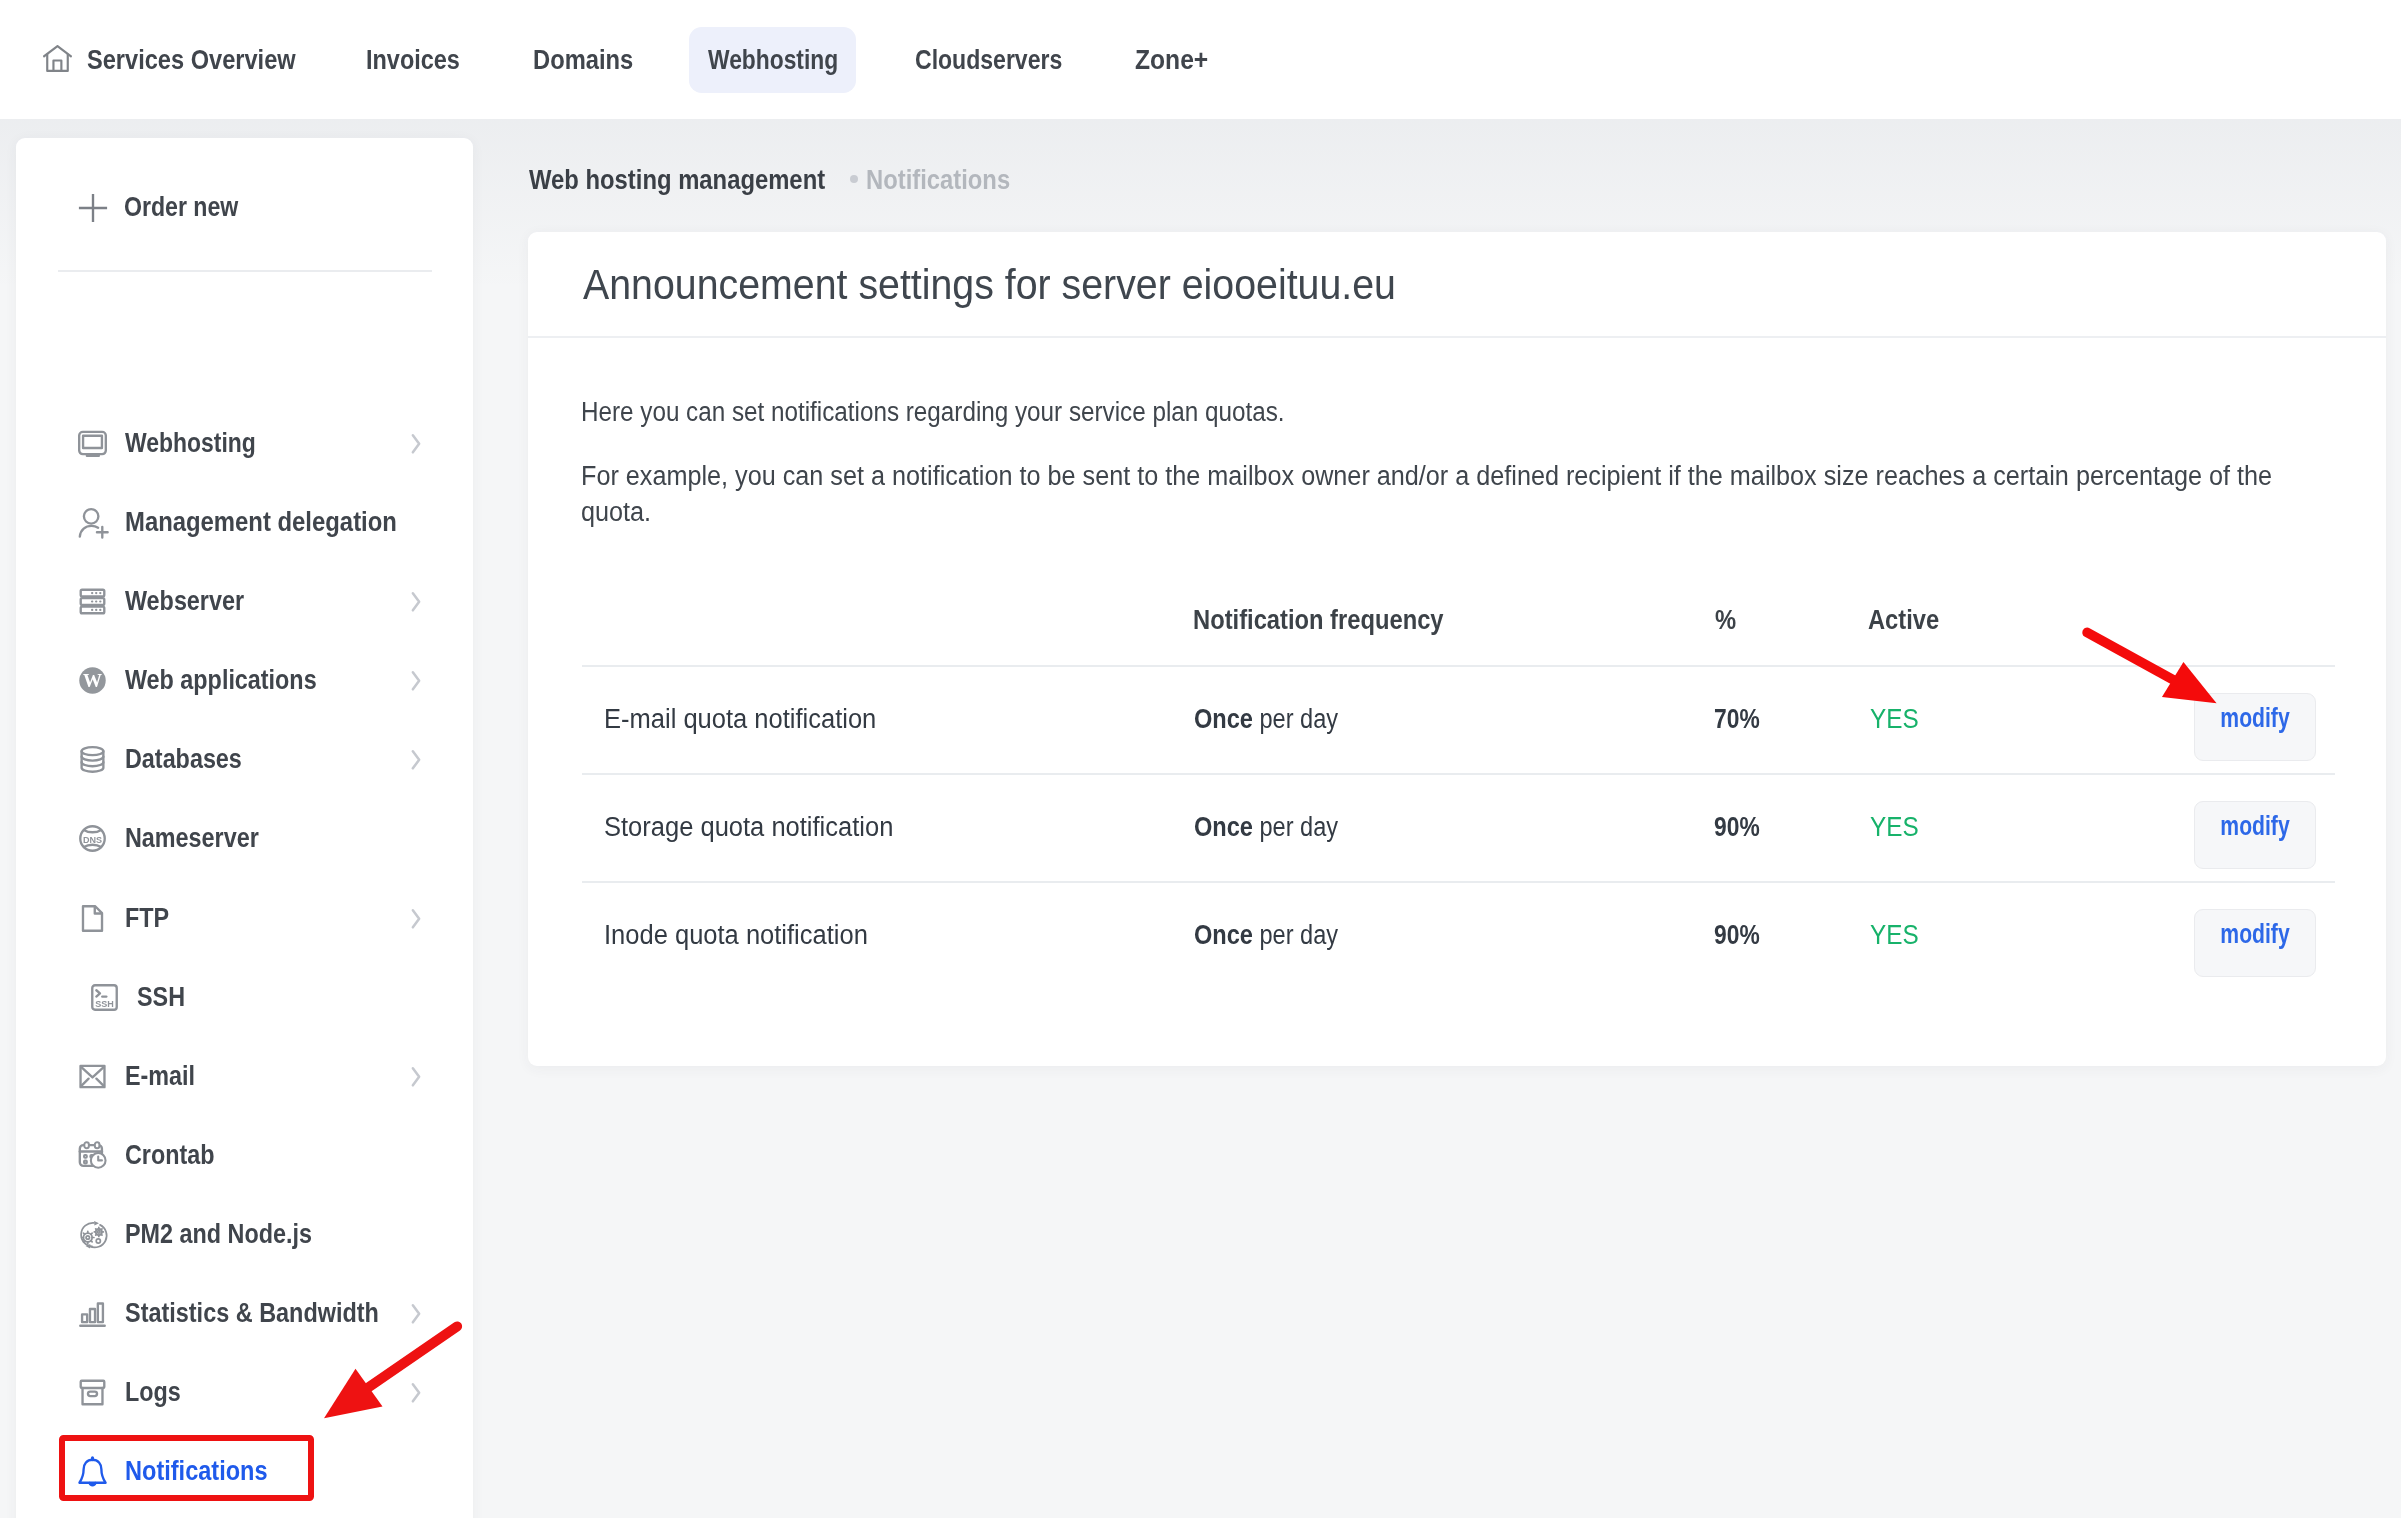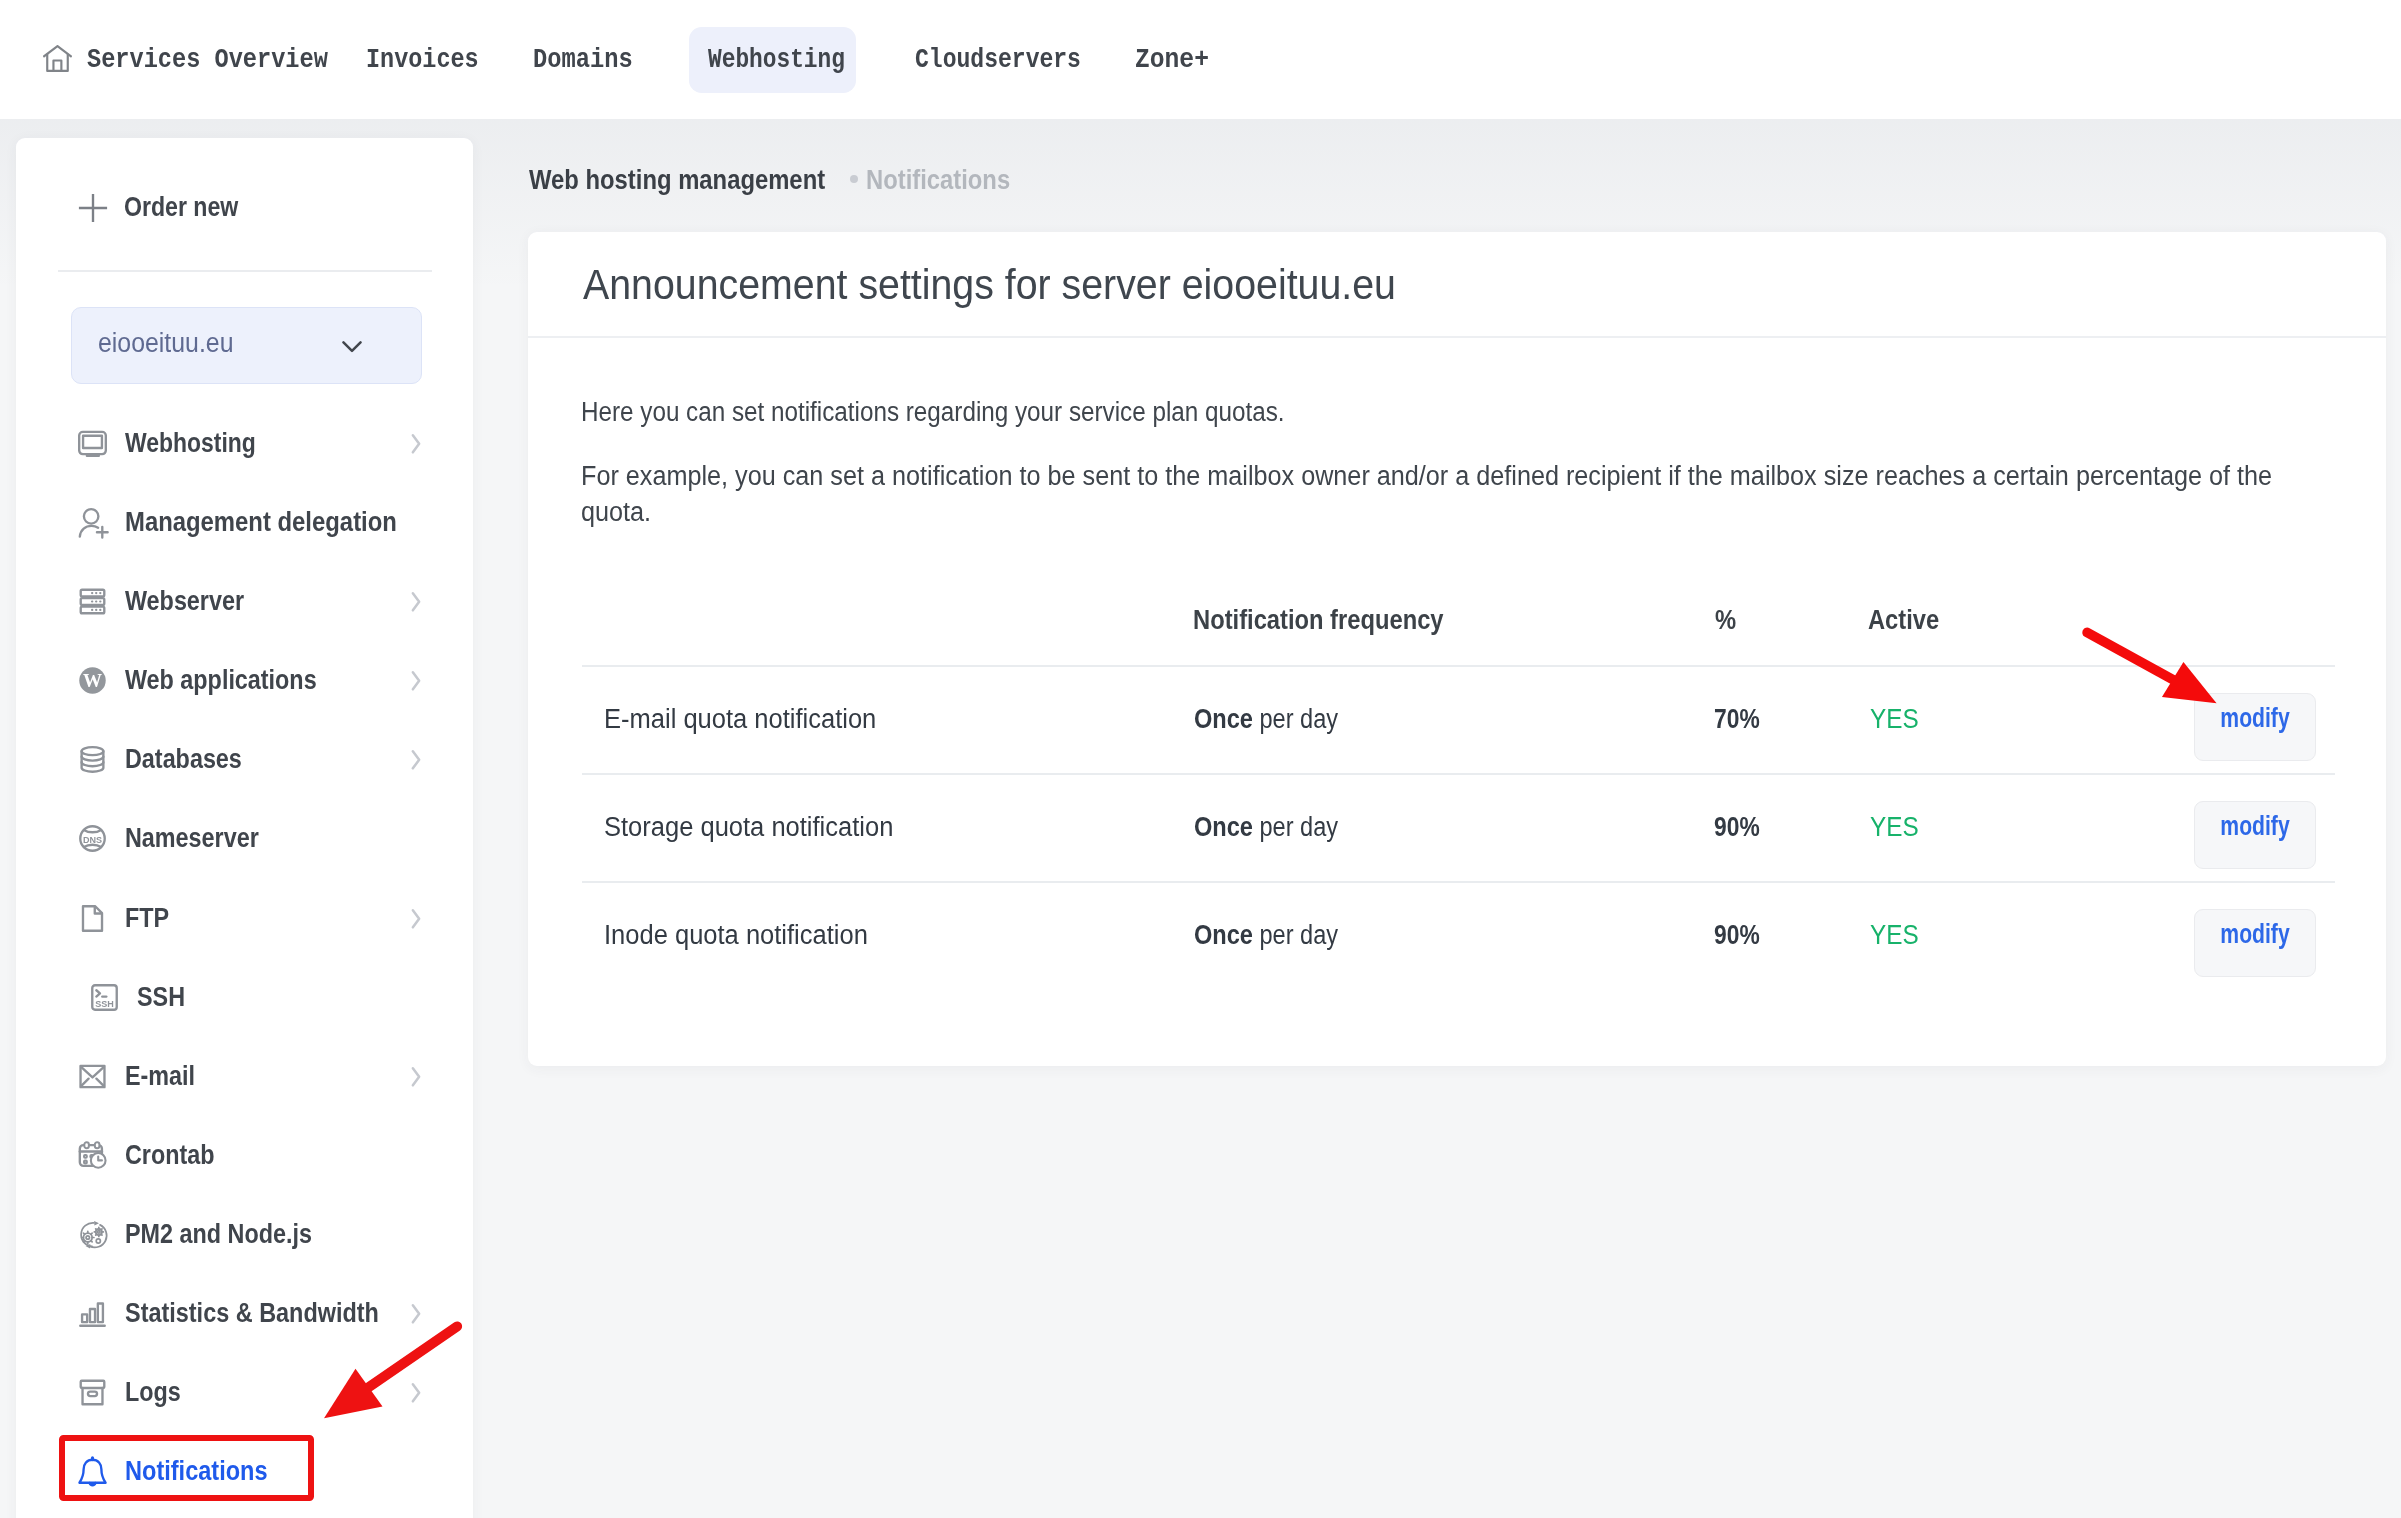--- a/index.html
+++ b/index.html
@@ -9,21 +9,21 @@
     background:#f5f6f7;
     position:relative;
     color:#3e434a;
   }
   .shadowband {
     position:absolute; left:0; top:119px; width:2401px; height:171px;
     background:linear-gradient(to bottom, rgba(100,112,135,0.062), rgba(100,112,135,0.0));
   }
   .txt { position:absolute; white-space:nowrap; transform-origin:0 50%; }
   
-  .nav { position:absolute; left:0; top:0; width:2401px; height:119px; background:#fff; z-index:5;font-family:Liberation Mono, monospace; }
+  .nav { position:absolute; left:0; top:0; width:2401px; height:119px; background:#fff; z-index:5; }
   .nav .txt { top:44px; font-size:28px; font-weight:700; color:#40454c; }
   .pill { position:absolute; left:689px; top:27px; height:66px; width:167px; background:#edf0fb; border-radius:12.6px; }
   
   .side { position:absolute; left:16px; top:138px; width:457px; height:1483px; background:#fff; border-radius:9px; box-shadow:0 2.7px 12.6px rgba(50,60,80,0.05); z-index:2; }
   .side .txt { font-size:27px; font-weight:700; color:#40454c; }
   .sdiv { position:absolute; left:42px; top:132px; width:374px; height:1.8px; background:#eaecef; }
   .select { position:absolute; left:55px; top:169px; width:351px; height:77px; background:#edf1fc; border:1.8px solid #dce3f7; border-radius:10px; }
   .select .txt { left:25.5px; top:20px; font-size:27px; font-weight:400; color:#5f6a91; transform:scaleX(0.921); }
   .select svg { position:absolute; left:270px; top:33px; }
   .mi { position:absolute; left:0; width:457px; height:79px; }
@@ -63,26 +63,20 @@
   <div class="txt" style="left:915px; transform:scaleX(0.823);">Cloudservers</div>
   <div class="txt" style="left:1135px; transform:scaleX(0.88);">Zone+</div>
 </div>
 
 <div class="side">
   <svg style="position:absolute;left:62px;top:55px;" width="30" height="30" viewBox="0 0 33 33" stroke="#7c8087" stroke-width="2.6" fill="none">
     <path d="M16.5 1 L16.5 32 M1 16.5 L32 16.5"></path>
   </svg>
   <div class="txt" style="left:108px; top:54px; transform:scaleX(0.856);">Order new</div>
   <div class="sdiv"></div>
-  <div class="select">
-    <div class="txt">eiooeituu.eu</div>
-    <svg width="20" height="11.7" viewBox="0 0 22 13" fill="none" stroke="#42464d" stroke-width="2.8" stroke-linecap="round" stroke-linejoin="round">
-        <path d="M1.5 1.5 L11 11 L20.5 1.5"></path>
-      </svg>
-  </div>
   <div id="menu">
       <div class="mi" style="top:266px;">
         <svg class="icon ic" width="29" height="29" viewBox="0 0 32 32">
           <rect x="1.3" y="3.2" width="29.4" height="24.6" rx="4"></rect>
           <rect x="5.6" y="7.5" width="20.8" height="13.5"></rect>
           <line x1="9.8" y1="29.5" x2="23" y2="29.5"></line>
         </svg>
         <div class="tx" style="transform:scaleX(0.85)">Webhosting</div>
         <svg class="ch" width="10" height="21.6" viewBox="0 0 11 24" fill="none" stroke="#c6c9cf" stroke-width="2.8" stroke-linecap="round" stroke-linejoin="round">
           <path d="M2 2.5 L9 12 L2 21.5"></path>

